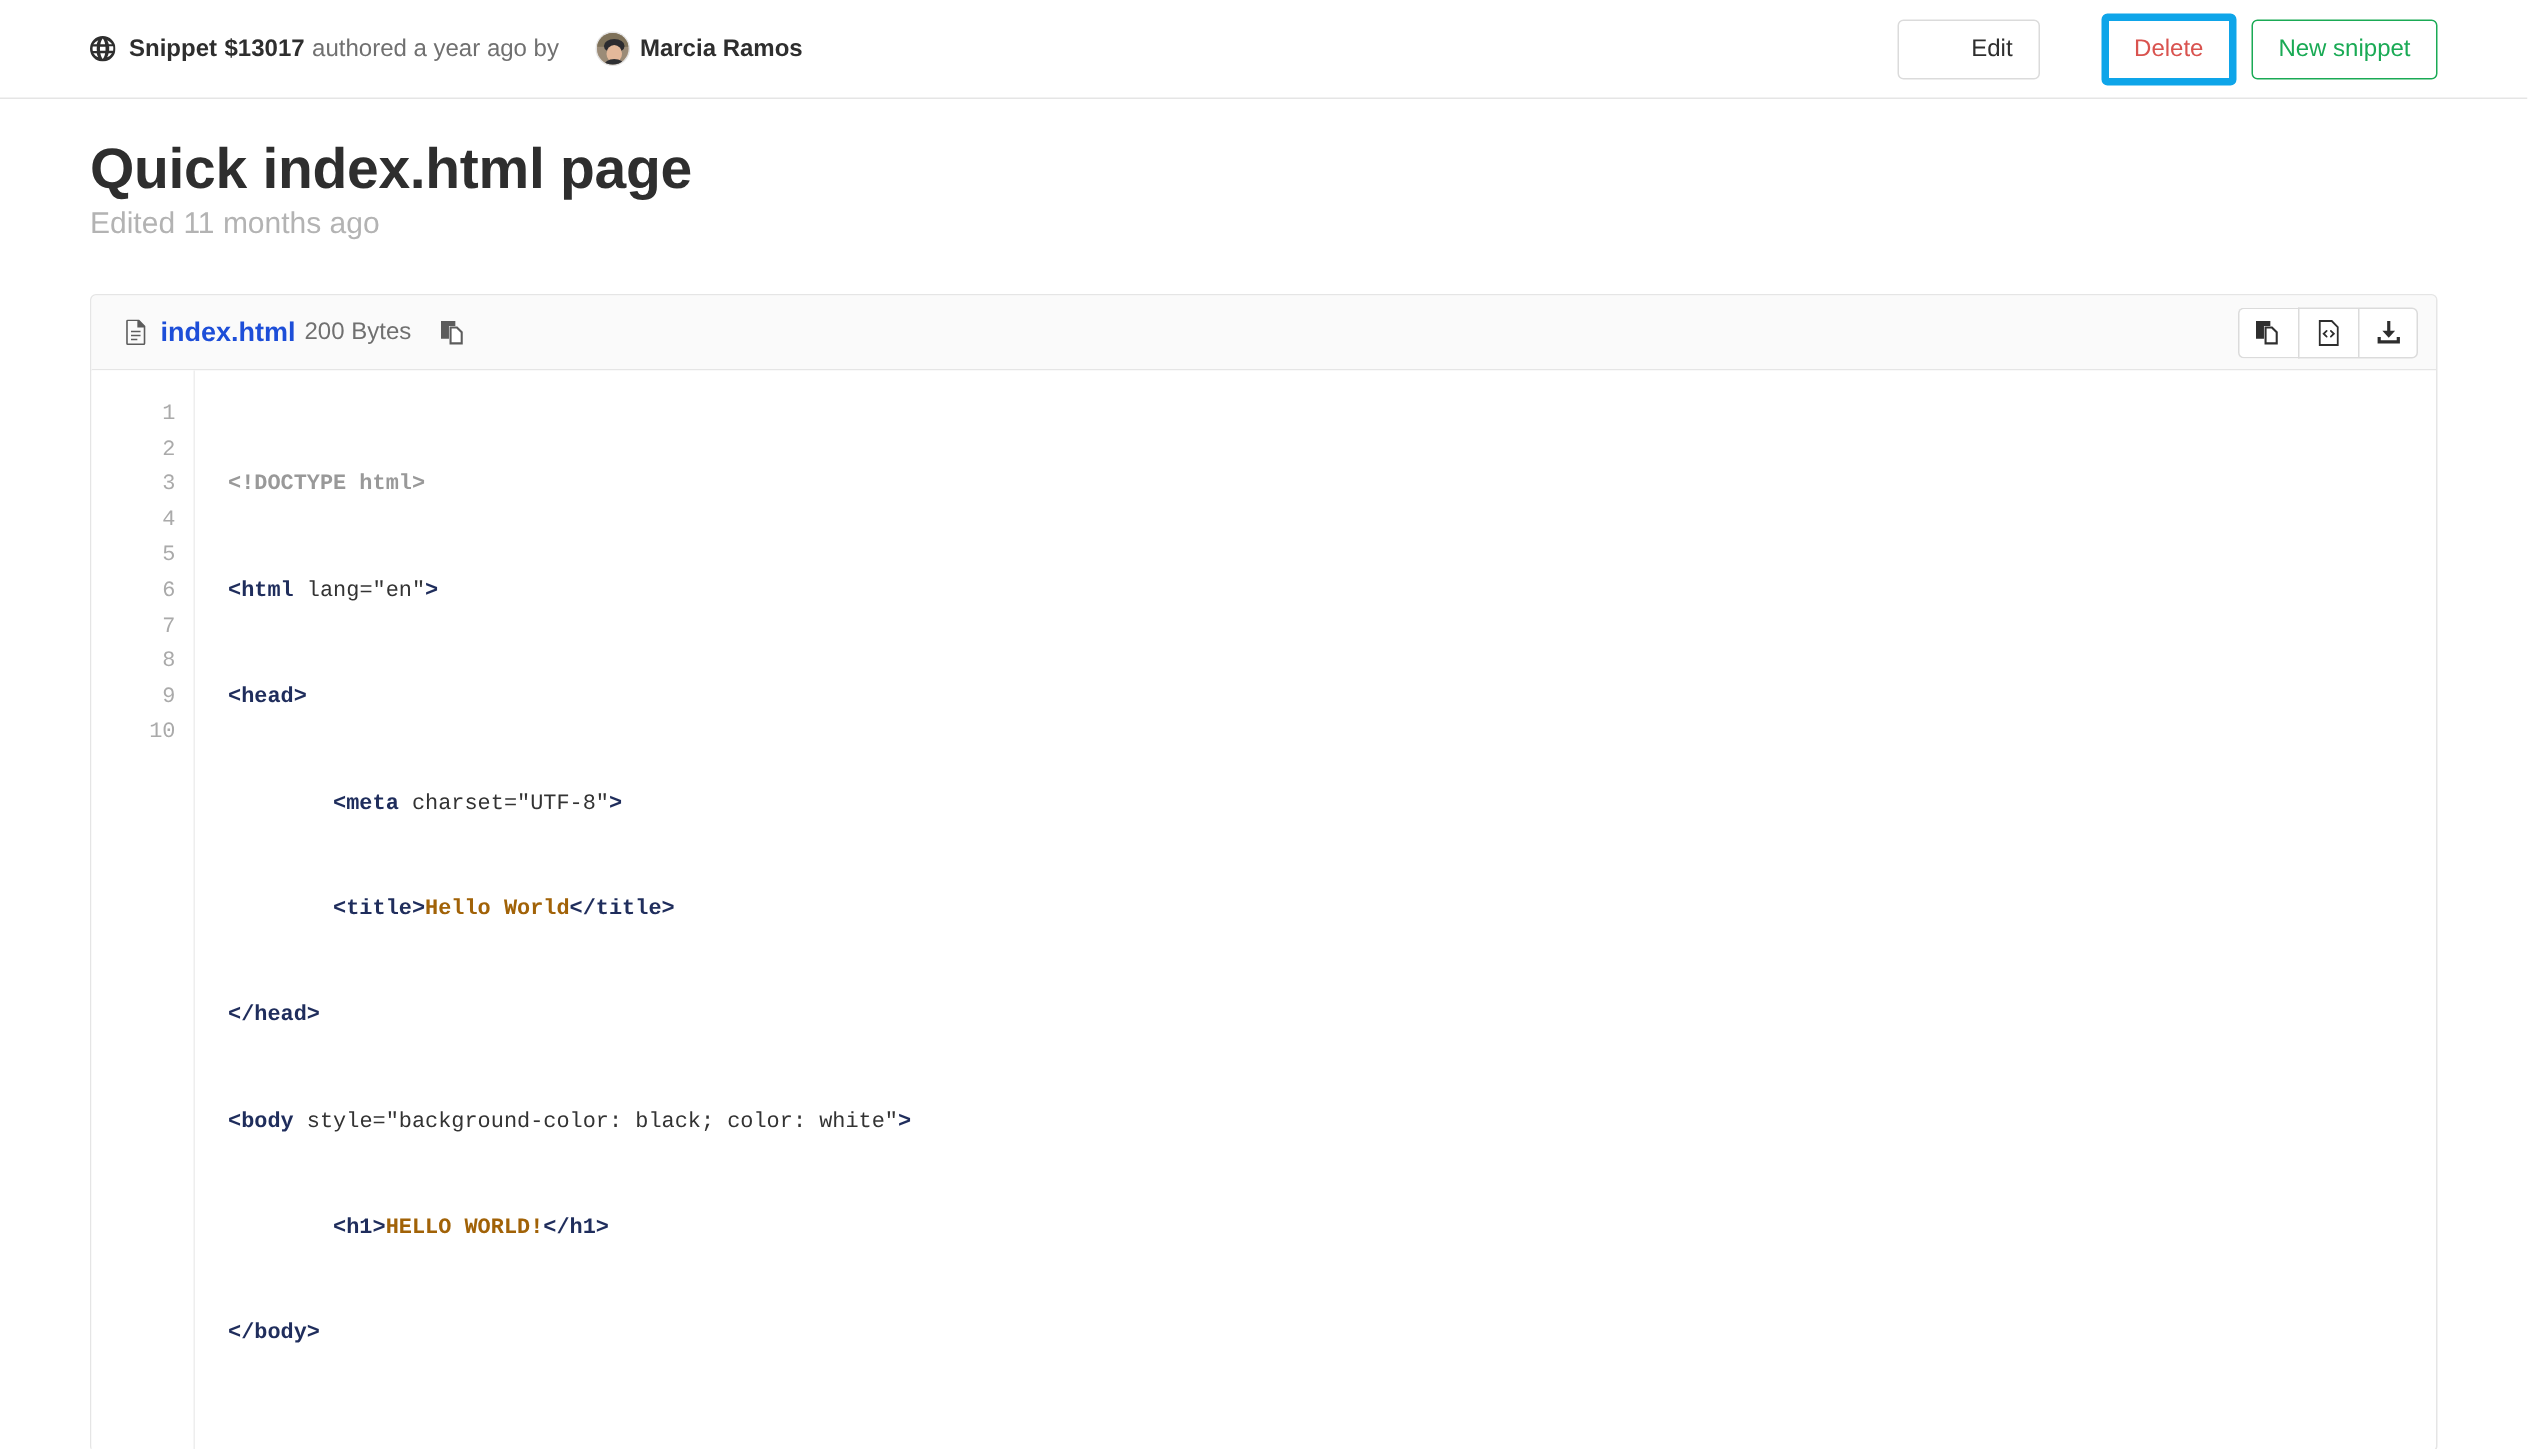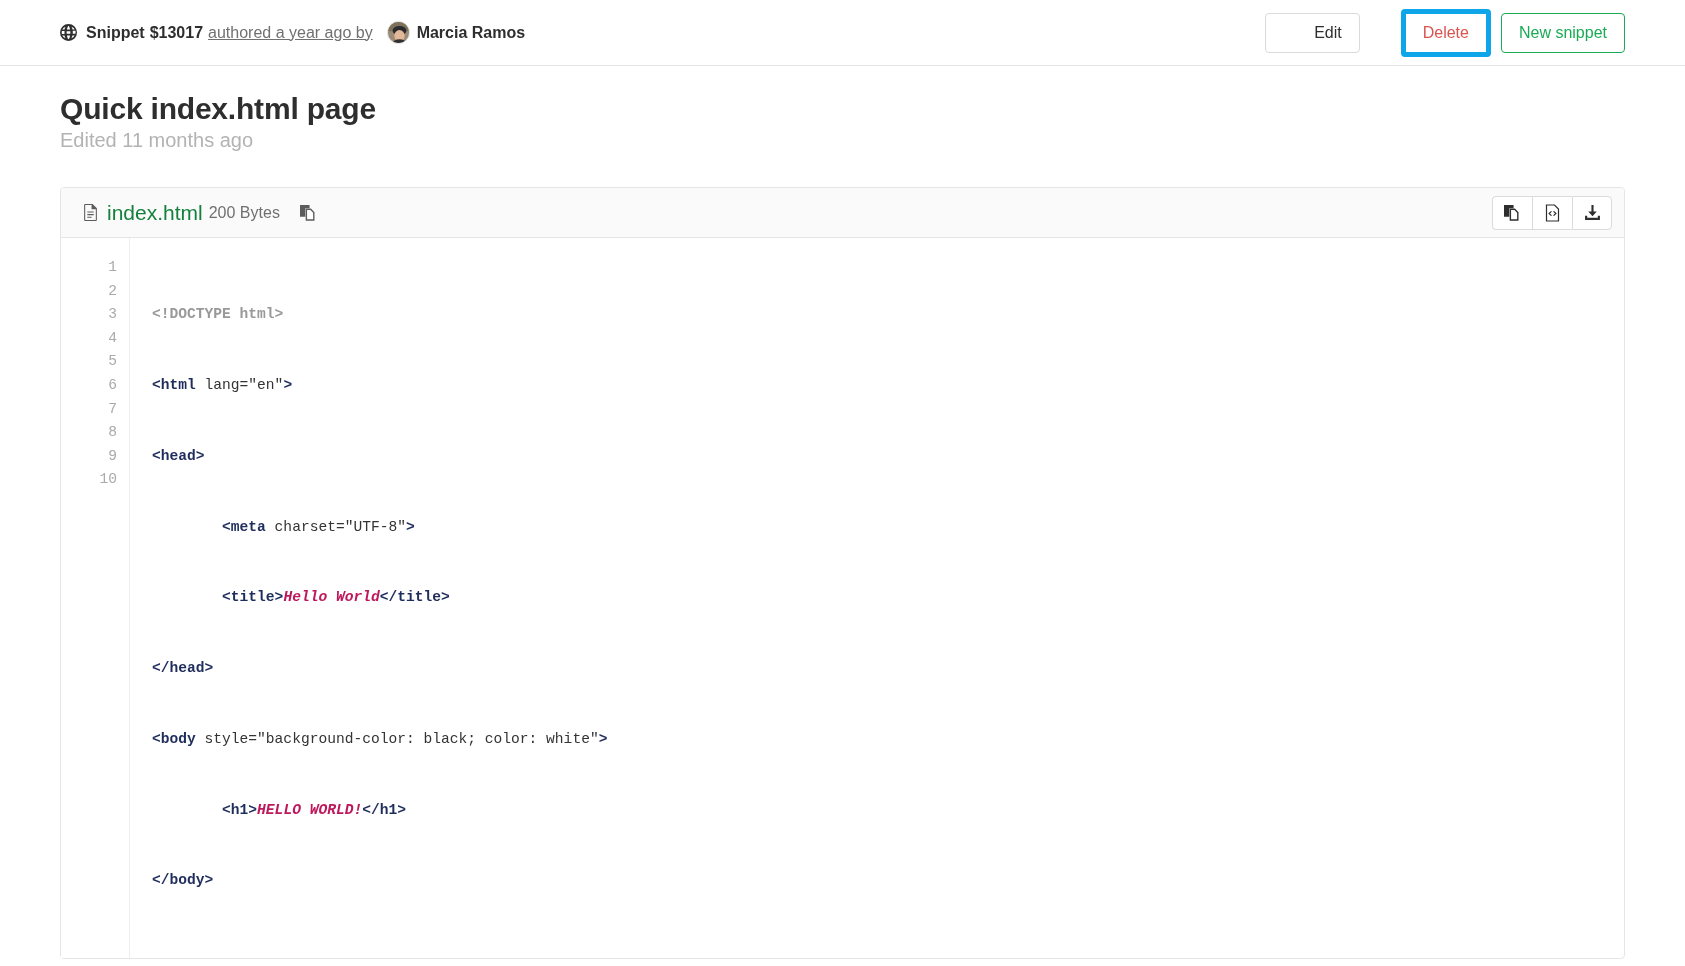--- a/index.html
+++ b/index.html
@@ -26,21 +26,21 @@
   .snippet-meta {
     display: flex; align-items: center;
     font-size: 16px; color: #707070;
     white-space: nowrap;
   }
   .globe-icon {
     width: 17px; height: 17px; margin-right: 9px;
     flex: 0 0 auto; color: #2e2e2e;
   }
   .snippet-id { color: #2e2e2e; font-weight: bold; margin-right: 5px; }
-  .meta-text { margin-right: 10px; text-decoration: underline; }
+  .meta-text { margin-right: 20px; }
   .avatar-sm {
     width: 23px; height: 23px; border-radius: 50%;
     margin: 0 7px 0 4px; flex: 0 0 auto;
     overflow: hidden; display: inline-block;
     border: 1px solid #e3e3e3; background: #cbb9a6;
   }
   .author-name { color: #2e2e2e; font-weight: bold; }
 
   .header-actions { display: flex; align-items: center; gap: 10px; }
   .btn {
@@ -53,21 +53,21 @@
     cursor: pointer;
     white-space: nowrap;
   }
   .btn-default { border: 1px solid #dbdbdb; color: #2e2e2e; padding-left: 48px; }
   .btn-danger  { border: 5px solid #0ea5e9; color: #d9534f; margin-left: 31px; }
   .btn-success { border: 1px solid #1aaa55; color: #1aaa55; }
 
   
   .title-block { padding: 26px 60px 0 60px; }
   .snippet-title {
-    font-size: 30px; font-weight: bold; color: #2e2e2e;
+    font-size: 38px; font-weight: bold; color: #2e2e2e;
     margin: 0; letter-spacing: -0.2px;
   }
   .snippet-edited {
     font-size: 20px; color: #b3b3b3; margin-top: 3px;
   }
 
   
   .file-holder {
     margin: 35px 60px 0 60px;
     border: 1px solid #e5e5e5;
@@ -78,21 +78,21 @@
     height: 50px;
     background: #fafafa;
     border-bottom: 1px solid #e5e5e5;
     border-radius: 3px 3px 0 0;
     display: flex; align-items: center;
     justify-content: space-between;
     padding: 0 12px 0 22px;
   }
   .file-title-left { display: flex; align-items: center; }
   .file-doc-icon { width: 15px; height: 17px; margin-right: 9px; color: #5c5c5c; }
-  .file-name { font-size: 21px; font-weight: normal; color: #15803d; }
+  .file-name { font-size: 18px; font-weight: bold; color: #1d4ed8; }
   .file-size { font-size: 16px; color: #707070; margin-left: 6px; }
   .copy-path-icon { margin-left: 20px; color: #5c5c5c; cursor: pointer; display:flex; }
   .file-actions { display: flex; align-items: center; }
   .file-actions .act {
     width: 40px; height: 34px;
     border: 1px solid #dbdbdb;
     border-right: none;
     background: #fff;
     display: flex; align-items: center; justify-content: center;
     color: #2e2e2e; cursor: pointer;
@@ -113,21 +113,21 @@
   .code-body {
     padding: 18px 0 18px 22px;
     border-left: 1px solid #eee;
     flex: 1;
     white-space: pre;
     color: #333;
     overflow: hidden;
   }
   .k-name { color: #1f2d5c; font-weight: bold; }
   .k-doct { color: #999; font-weight: bold; }
-  .k-txt  { color: #be185d; font-weight: bold; font-style: italic; }
+  .k-txt  { color: #a16207; font-weight: bold; }
 </style>
 </head>
 <body>
 
 <div class="page">
 
   <div class="detail-header">
     <div class="snippet-meta">
       <span class="globe-icon">
         <svg viewBox="0 0 16 16" width="17" height="17" fill="currentColor">

